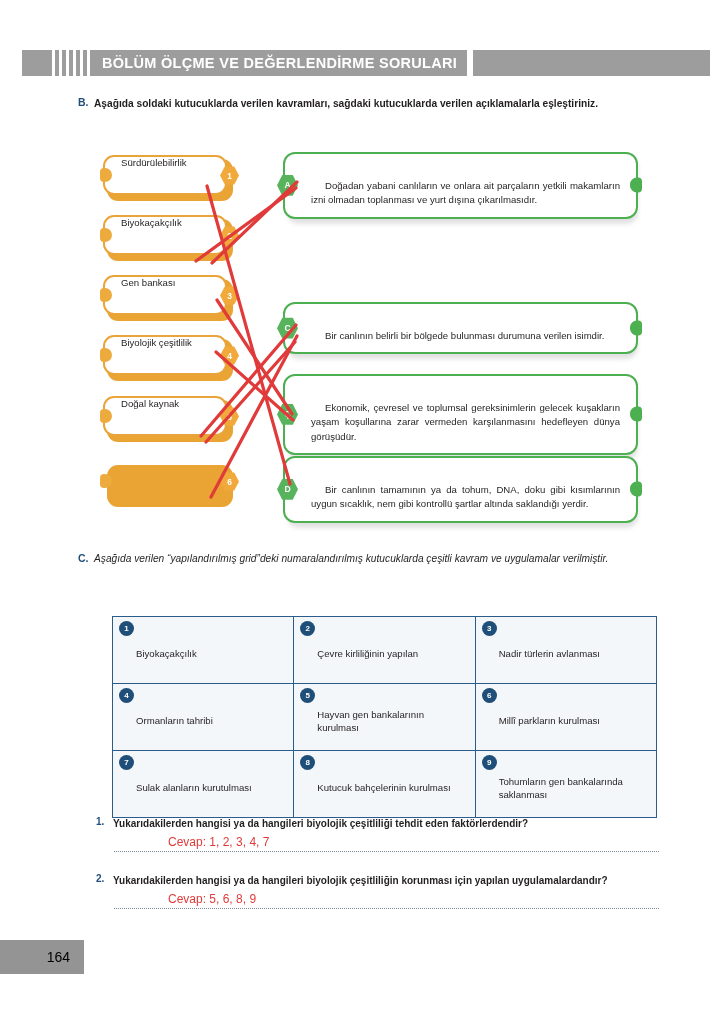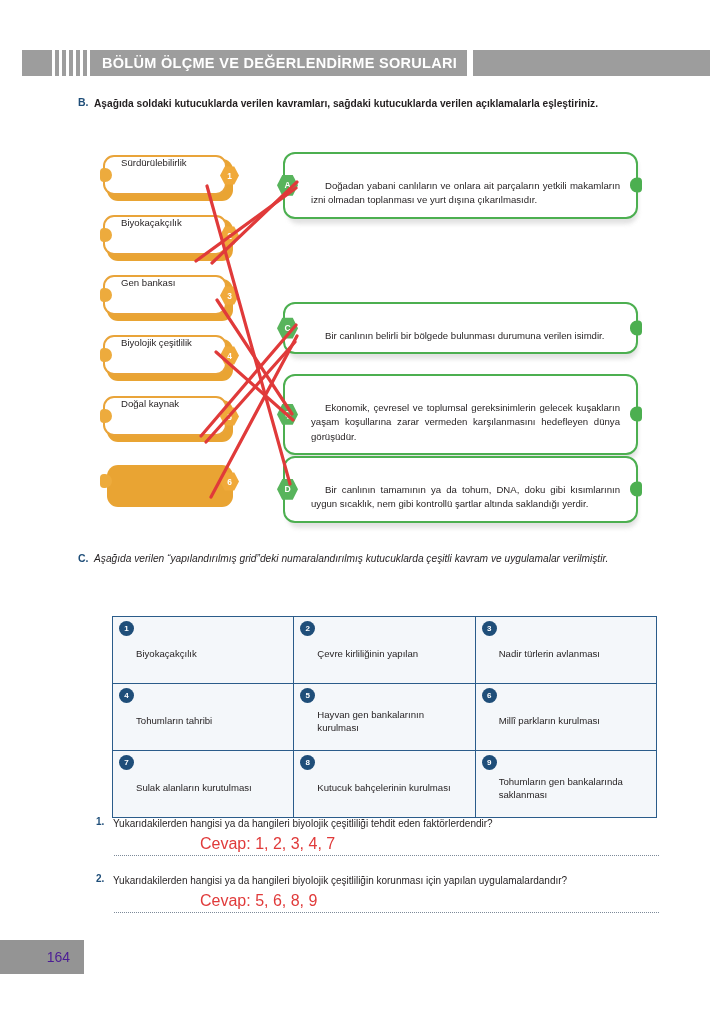--- a/index.html
+++ b/index.html
@@ -306,46 +306,47 @@
     display: inline-block;
     width: 17px;
     vertical-align: top;
   }
   .qtext {
     display: inline-block;
     width: 545px;
     font-size: 10px;
     line-height: 15px;
     vertical-align: top;
+    font-weight: bold;
   }
   .answer {
     color: #e03a3a;
-    font-size: 16px;
-    margin-left: 104px;
+    font-size: 12px;
+    margin-left: 72px;
     margin-top: 1px;
     display: block;
   }
   .dots {
     display: block;
     margin-left: 18px;
     margin-top: 1px;
     border-bottom: 1.4px dotted #7d8a99;
     width: 545px;
     height: 1px;
   }
 
   
   .pagenum {
     position: absolute;
     left: 0;
     top: 940px;
     width: 84px;
     height: 34px;
     background: #949494;
-    color: #4c1d95;
+    color: #000000;
     font-size: 14px;
     display: flex;
     align-items: center;
     justify-content: flex-end;
     padding-right: 14px;
     box-sizing: border-box;
   }
 </style>
 </head>
 <body>
@@ -486,21 +487,21 @@
         <span class="celltxt">Çevre kirliliğinin yapılan</span>
       </td>
       <td>
         <span class="cellnum">3</span>
         <span class="celltxt">Nadir türlerin avlanması</span>
       </td>
     </tr>
     <tr>
       <td>
         <span class="cellnum">4</span>
-        <span class="celltxt">Tohumların tahribi</span>
+        <span class="celltxt">Ormanların tahribi</span>
       </td>
       <td>
         <span class="cellnum">5</span>
         <span class="celltxt">Hayvan gen bankalarının kurulması</span>
       </td>
       <td>
         <span class="cellnum">6</span>
         <span class="celltxt">Millî parkların kurulması</span>
       </td>
     </tr>

